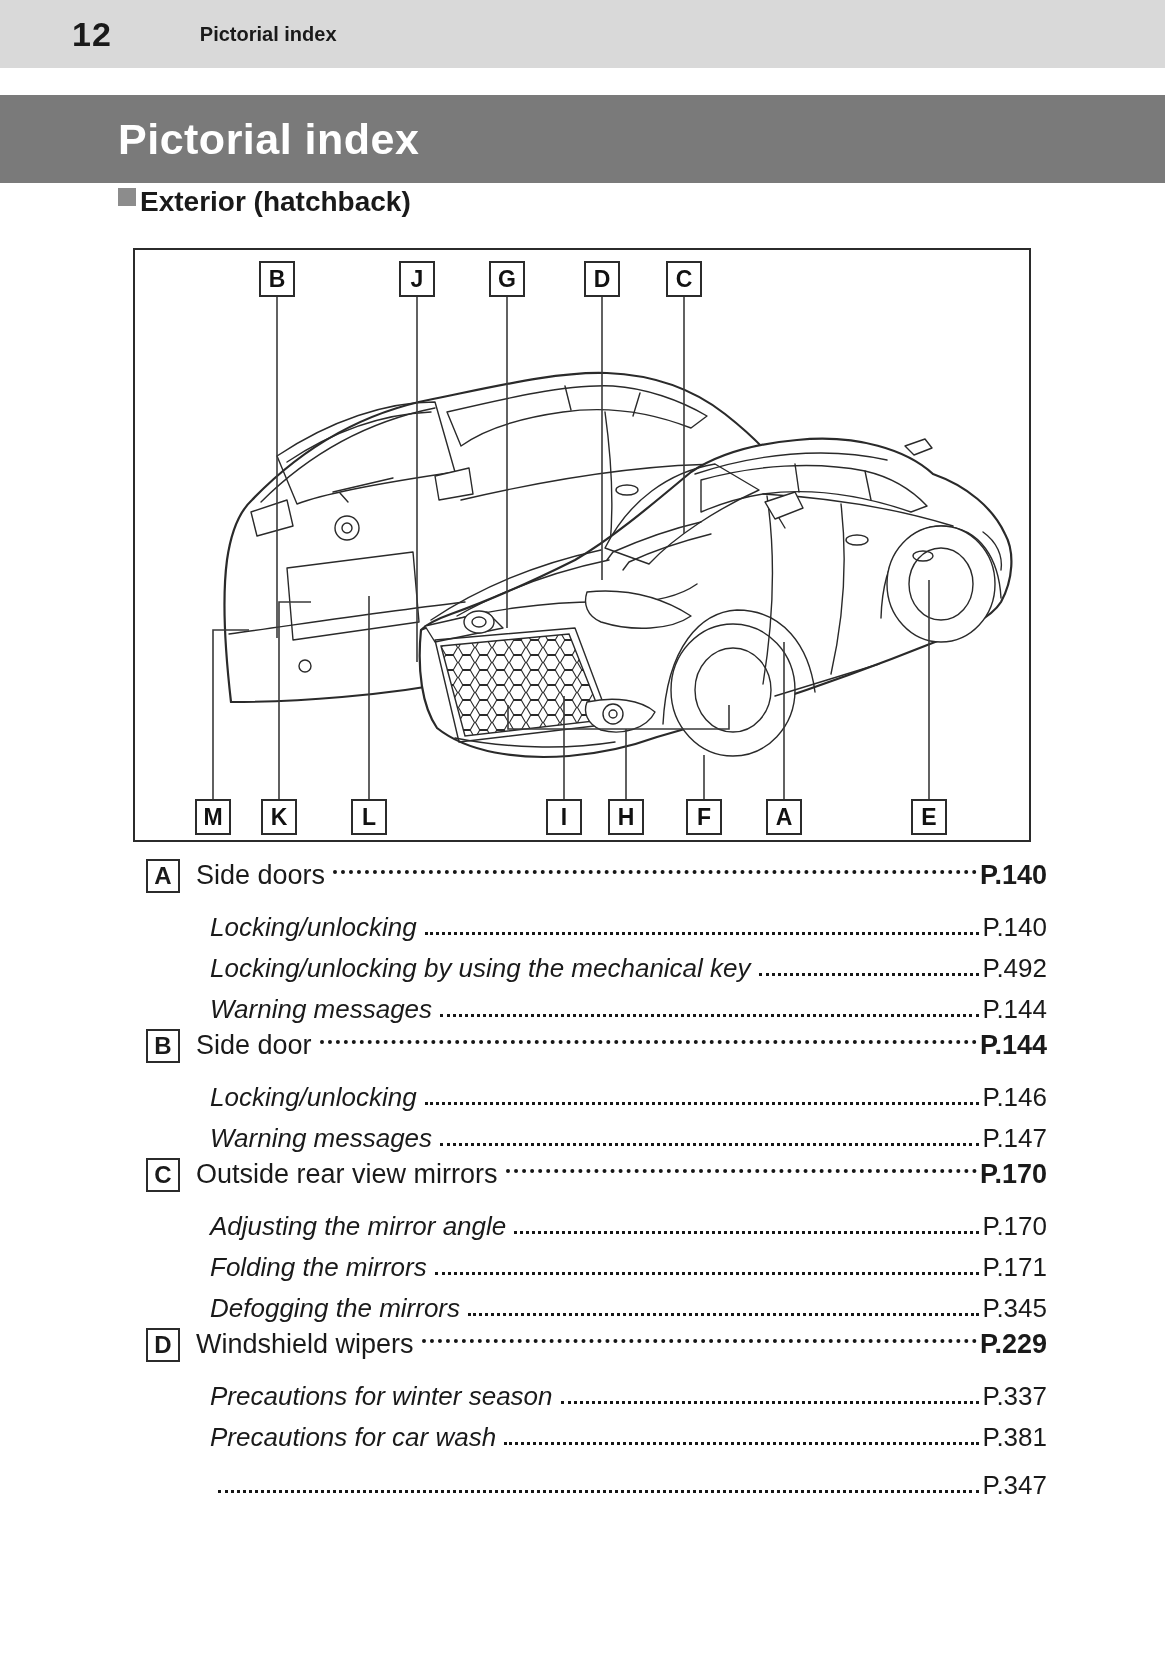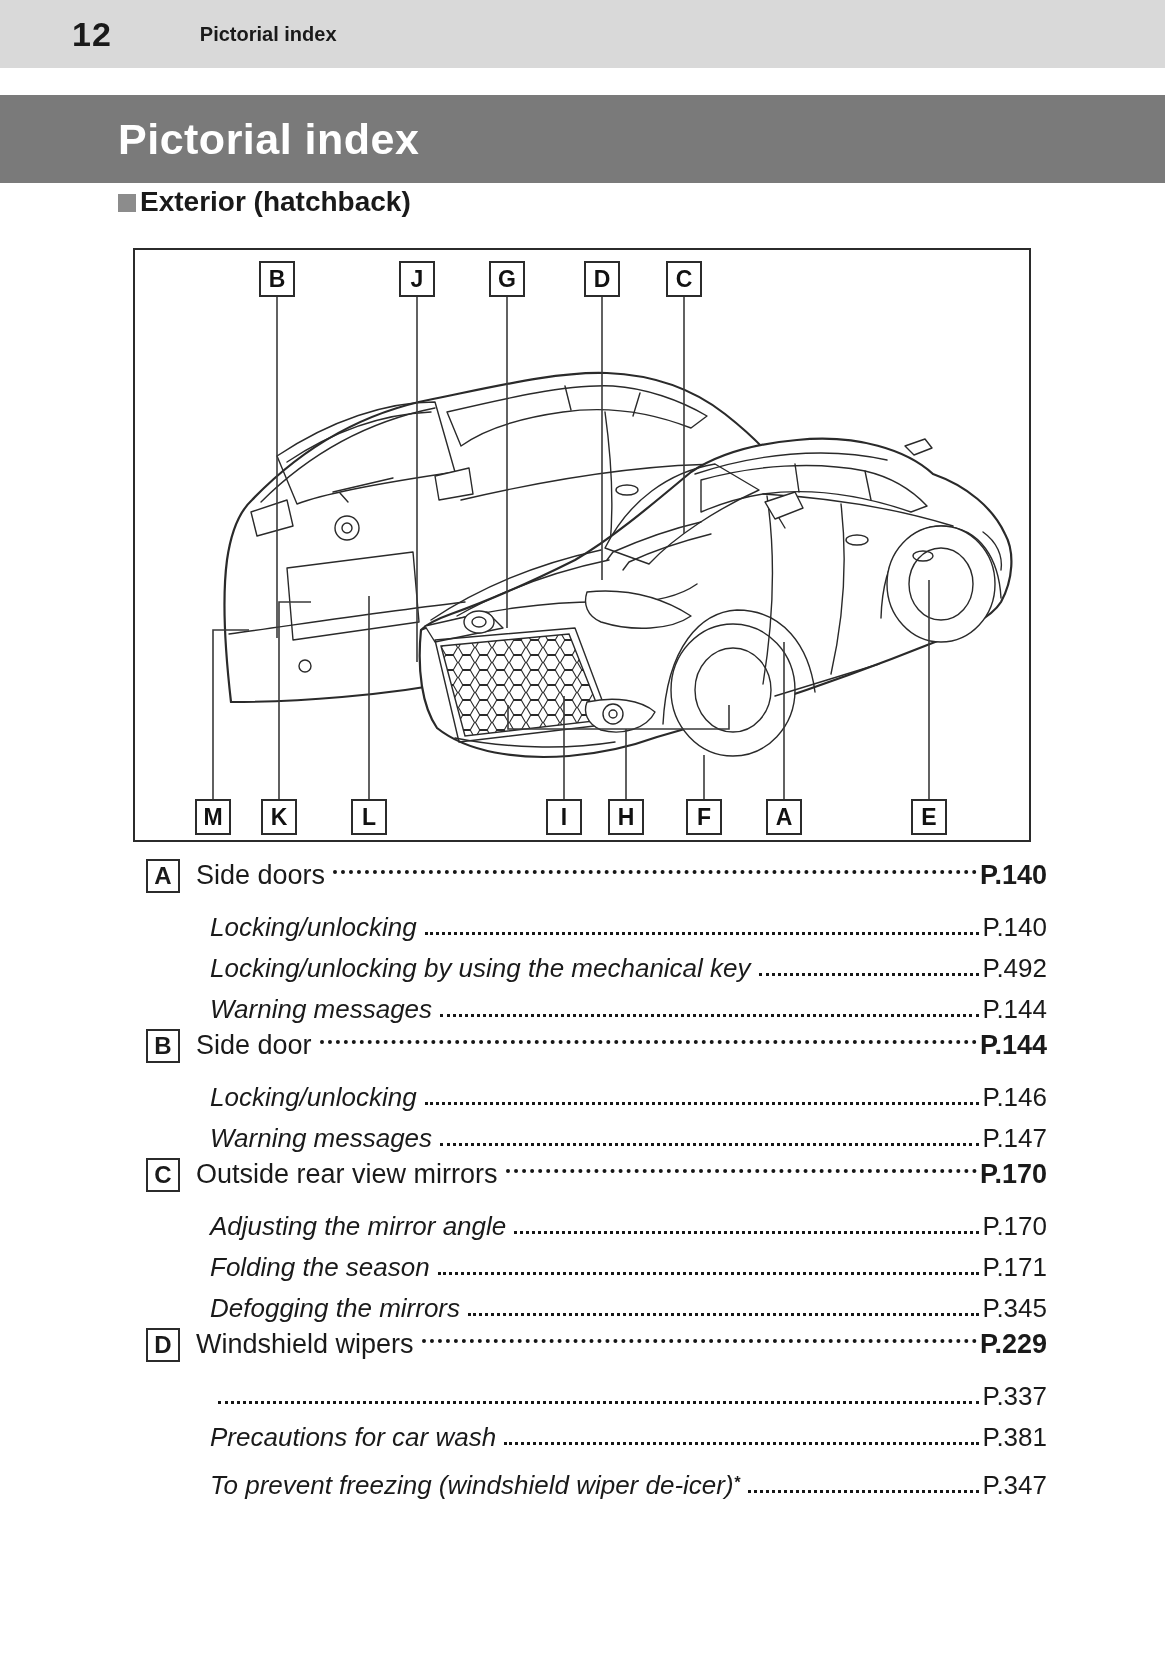--- a/index.html
+++ b/index.html
@@ -11,21 +11,21 @@
   
   .runhead{position:absolute;left:0;top:0;width:1165px;height:68px;background:#d9d9d9;
     display:flex;align-items:center;}
   .runhead .pagenum{font-size:34px;font-weight:bold;margin-left:72px;letter-spacing:1px;}
   .runhead .runtitle{font-size:20px;font-weight:bold;margin-left:88px;}
   
   .banner{position:absolute;left:0;top:95px;width:1165px;height:88px;background:#7a7a7a;
     display:flex;align-items:center;}
   .banner .btitle{color:#ffffff;font-weight:bold;font-size:43px;margin-left:118px;letter-spacing:0.5px;}
   
-  .secthead{position:absolute;left:118px;top:186px;display:flex;align-items:center;}
+  .secthead{position:absolute;left:118px;top:186px;display:flex;}
   .secthead .bullet{width:18px;height:18px;background:#8c8c8c;margin-right:4px;margin-top:2px;}
   .secthead .stitle{font-size:28px;font-weight:bold;}
   
   .frame{position:absolute;left:133px;top:248px;width:898px;height:594px;border:2px solid #2b2b2b;box-sizing:border-box;}
   .frame svg{display:block;}
   
   .list{position:absolute;left:146px;top:852px;width:901px;}
   .row{display:flex;align-items:flex-end;}
   .row.main{height:46px;align-items:center;margin-top:1px;}
   .row.sub{height:41px;padding-left:64px;}
@@ -265,47 +265,47 @@
     <span class="mpage">P.170</span>
   </div>
 
   <div class="row sub">
     <span class="slabel"><span class="slabel-txt">Adjusting the mirror angle</span><sup class="ssup"></sup></span>
     <span class="leader"></span>
     <span class="spage">P.170</span>
   </div>
 
   <div class="row sub">
-    <span class="slabel"><span class="slabel-txt">Folding the season</span><sup class="ssup"></sup></span>
+    <span class="slabel"><span class="slabel-txt">Folding the mirrors</span><sup class="ssup"></sup></span>
     <span class="leader"></span>
     <span class="spage">P.171</span>
   </div>
 
   <div class="row sub">
     <span class="slabel"><span class="slabel-txt">Defogging the mirrors </span><sup class="ssup"></sup></span>
     <span class="leader"></span>
     <span class="spage">P.345</span>
   </div>
 
   <div class="row main">
     <span class="letterbox">D</span>
     <span class="mlabel">Windshield wipers</span>
     <span class="leader"></span>
     <span class="mpage">P.229</span>
   </div>
 
   <div class="row sub">
+    <span class="slabel"><span class="slabel-txt">Precautions for winter season</span><sup class="ssup"></sup></span>
     <span class="leader"></span>
     <span class="spage">P.337</span>
   </div>
 
   <div class="row sub">
     <span class="slabel"><span class="slabel-txt">Precautions for car wash </span><sup class="ssup"></sup></span>
     <span class="leader"></span>
     <span class="spage">P.381</span>
   </div>
 
   <div class="row sub last">
-    <span class="slabel"><span class="slabel-txt">To prevent freezing (windshield wiper de-icer)</span><sup class="ssup">*</sup></span>
     <span class="leader"></span>
     <span class="spage">P.347</span>
   </div>
 </div>
 
 </body></html>

